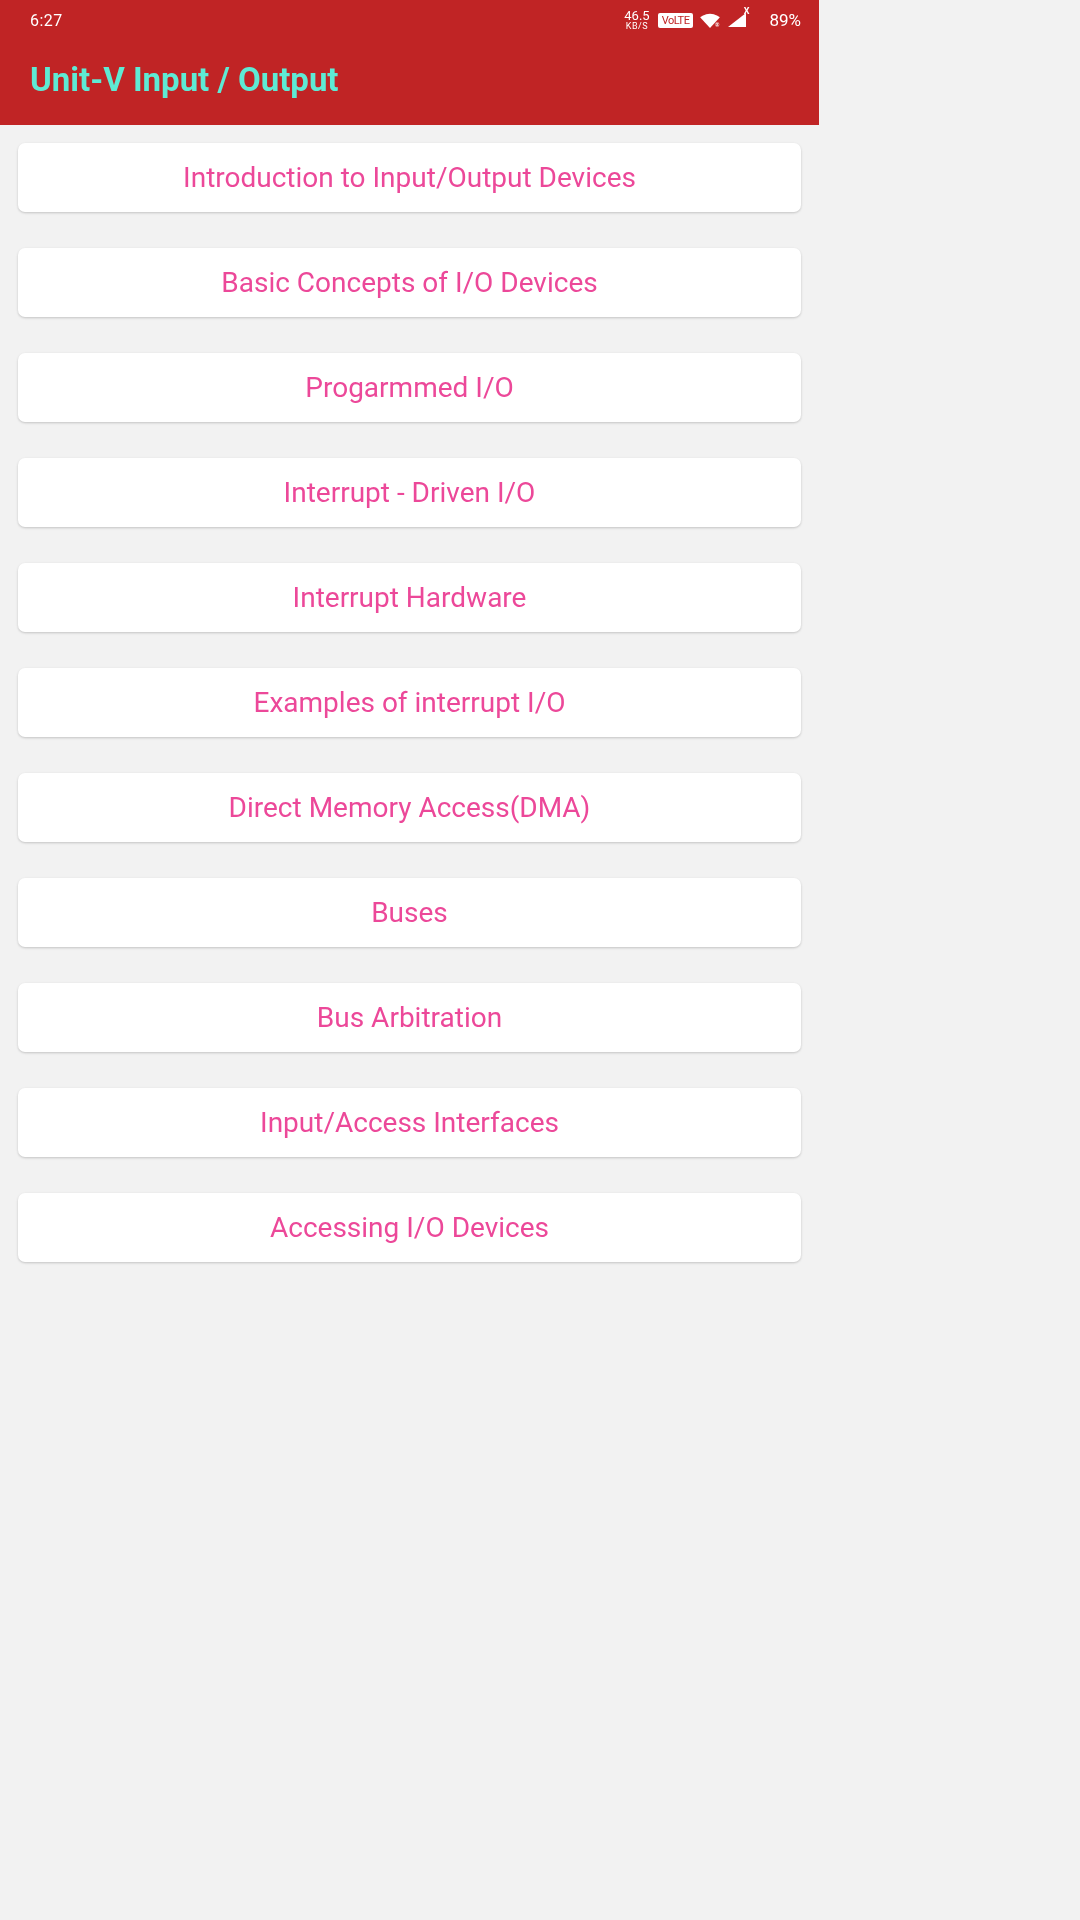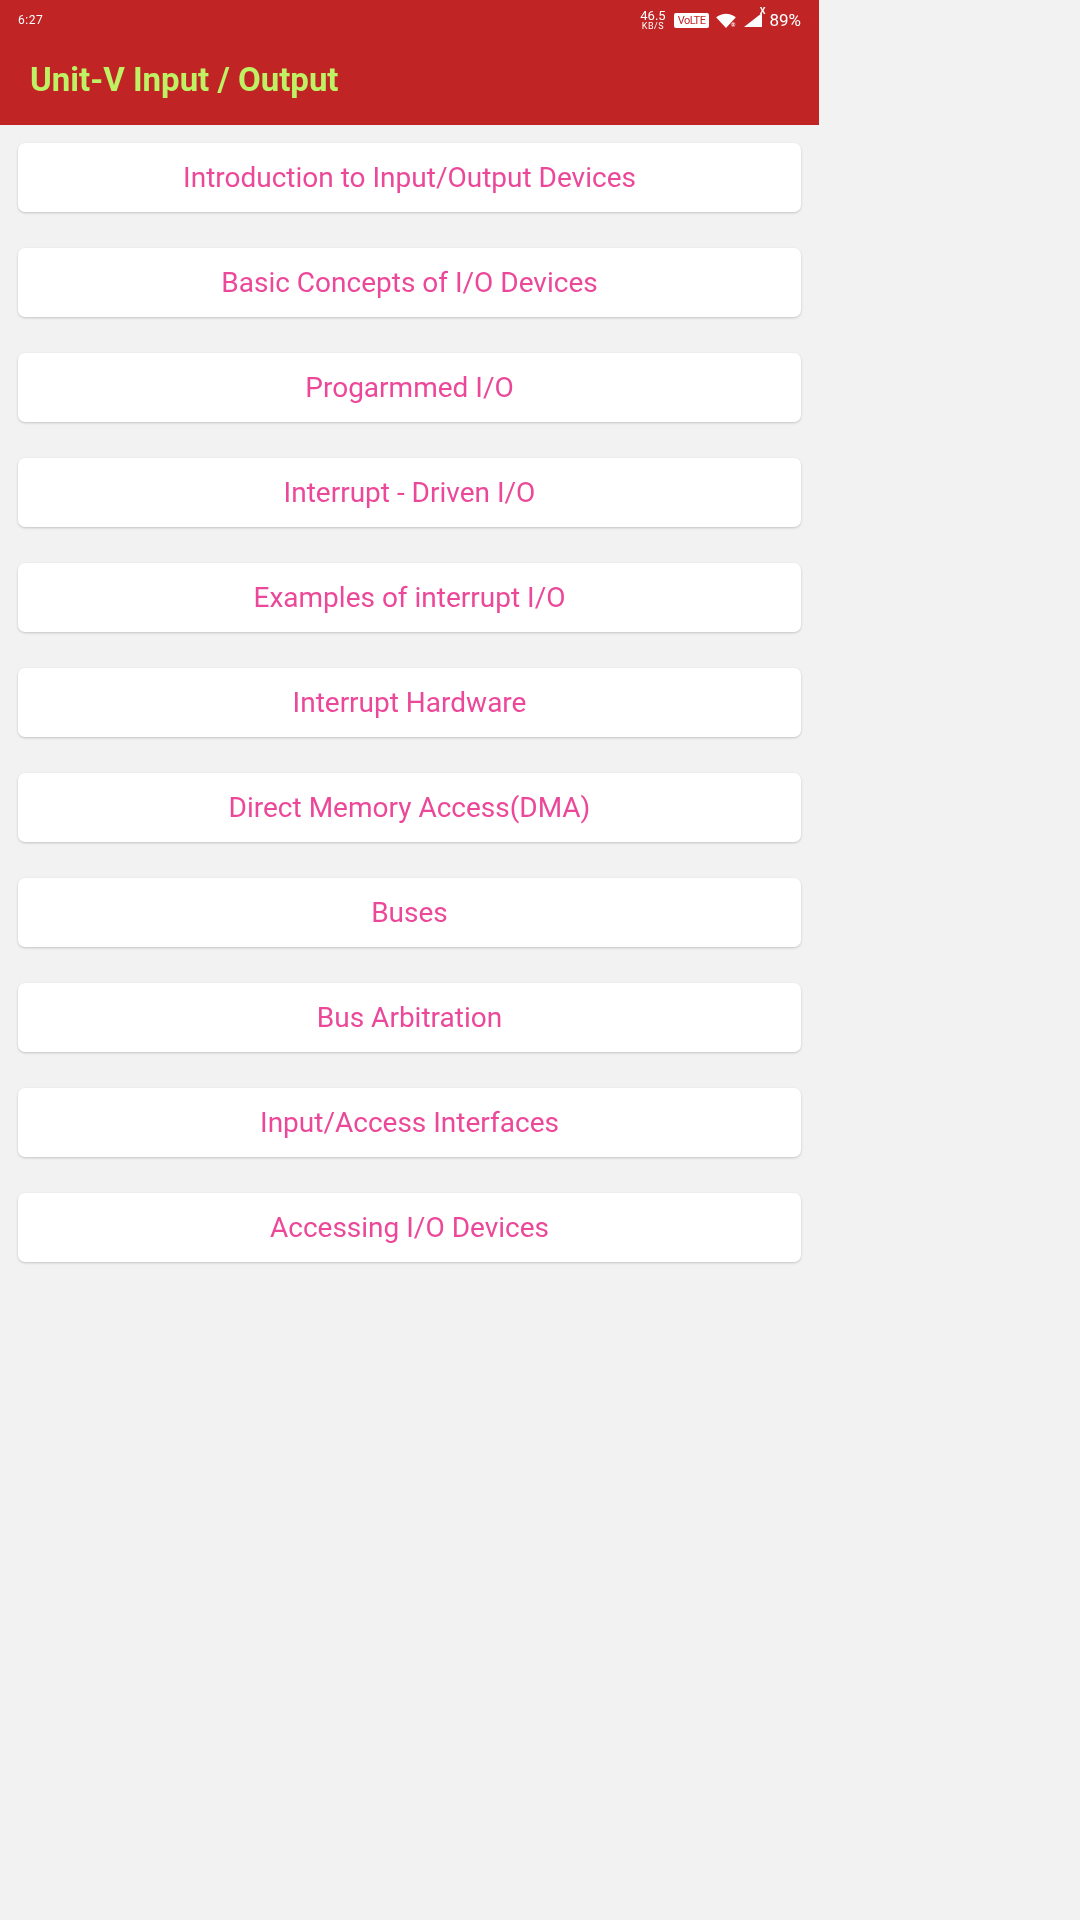--- a/index.html
+++ b/index.html
@@ -19,22 +19,23 @@
       height: 40px;
       display: flex;
       align-items: center;
       justify-content: space-between;
       padding: 0 18px 0 18px;
       color: #ffffff;
       font-size: 16px;
     }
 
     .status-left {
-      font-size: 12px;
+      font-size: 16px;
       letter-spacing: 0.5px;
+      margin-left: 12px;
     }
 
     .status-right {
       display: flex;
       align-items: center;
       gap: 6px;
     }
 
     .net-speed {
       display: flex;
@@ -85,30 +86,30 @@
     .signal-x {
       position: absolute;
       top: -6px;
       right: -2px;
       font-size: 9px;
       font-weight: bold;
     }
 
     .battery-text {
       font-size: 17px;
-      margin-left: 0;
+      margin-left: 16px;
     }
 
     .app-bar {
       background: #c02425;
       padding: 20px 30px 26px 30px;
     }
 
     .app-title {
-      color: #bef264;
+      color: #5eead4;
       font-size: 33px;
       font-weight: 700;
     }
 
     .content {
       padding: 18px 18px 8px 18px;
       display: flex;
       flex-direction: column;
       gap: 36px;
     }
@@ -154,20 +155,20 @@
 
 <div class="app-bar">
   <div class="app-title">Unit-V Input / Output</div>
 </div>
 
 <div class="content">
   <div class="list-item">Introduction to Input/Output Devices</div>
   <div class="list-item">Basic Concepts of I/O Devices</div>
   <div class="list-item">Progarmmed I/O</div>
   <div class="list-item">Interrupt - Driven I/O</div>
+  <div class="list-item">Interrupt Hardware</div>
   <div class="list-item">Examples of interrupt I/O</div>
-  <div class="list-item">Interrupt Hardware</div>
   <div class="list-item">Direct Memory Access(DMA)</div>
   <div class="list-item">Buses</div>
   <div class="list-item">Bus Arbitration</div>
   <div class="list-item">Input/Access Interfaces</div>
   <div class="list-item">Accessing I/O Devices</div>
 </div>
 
 </body></html>

